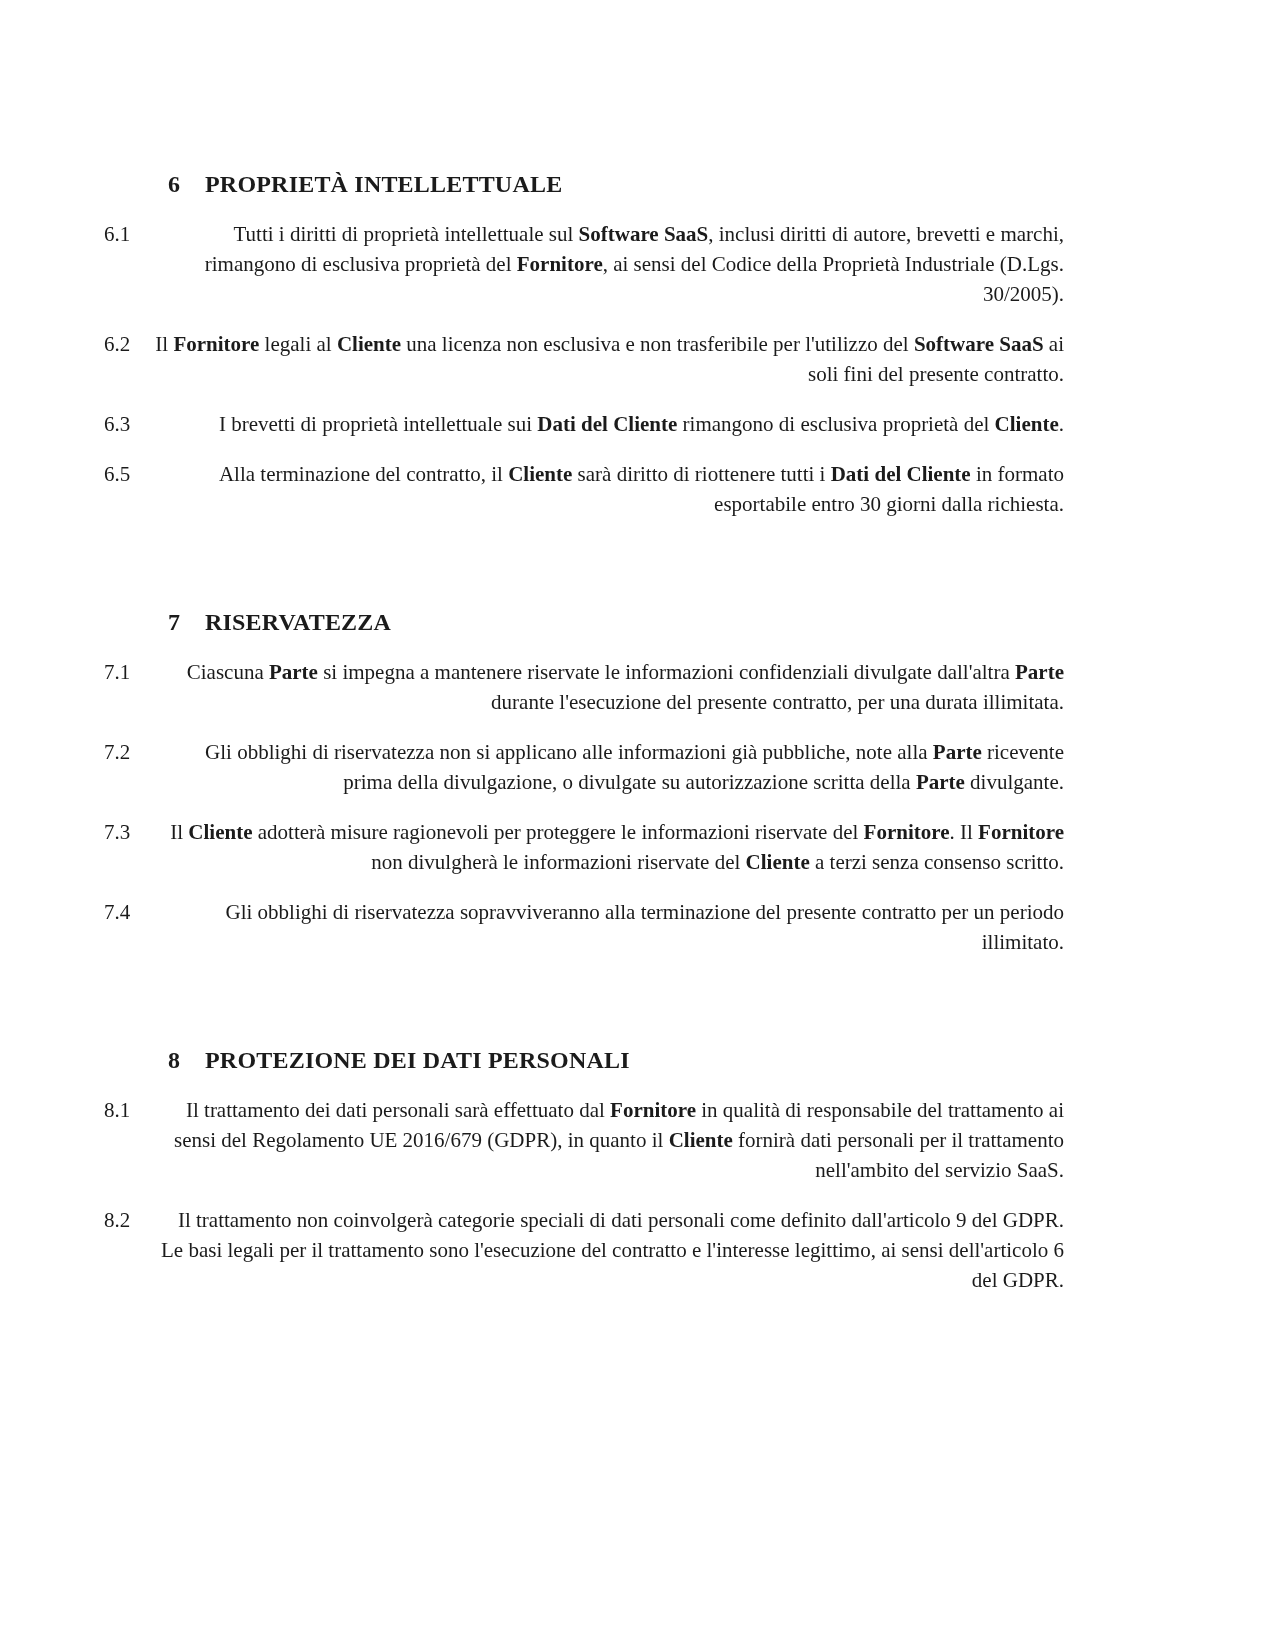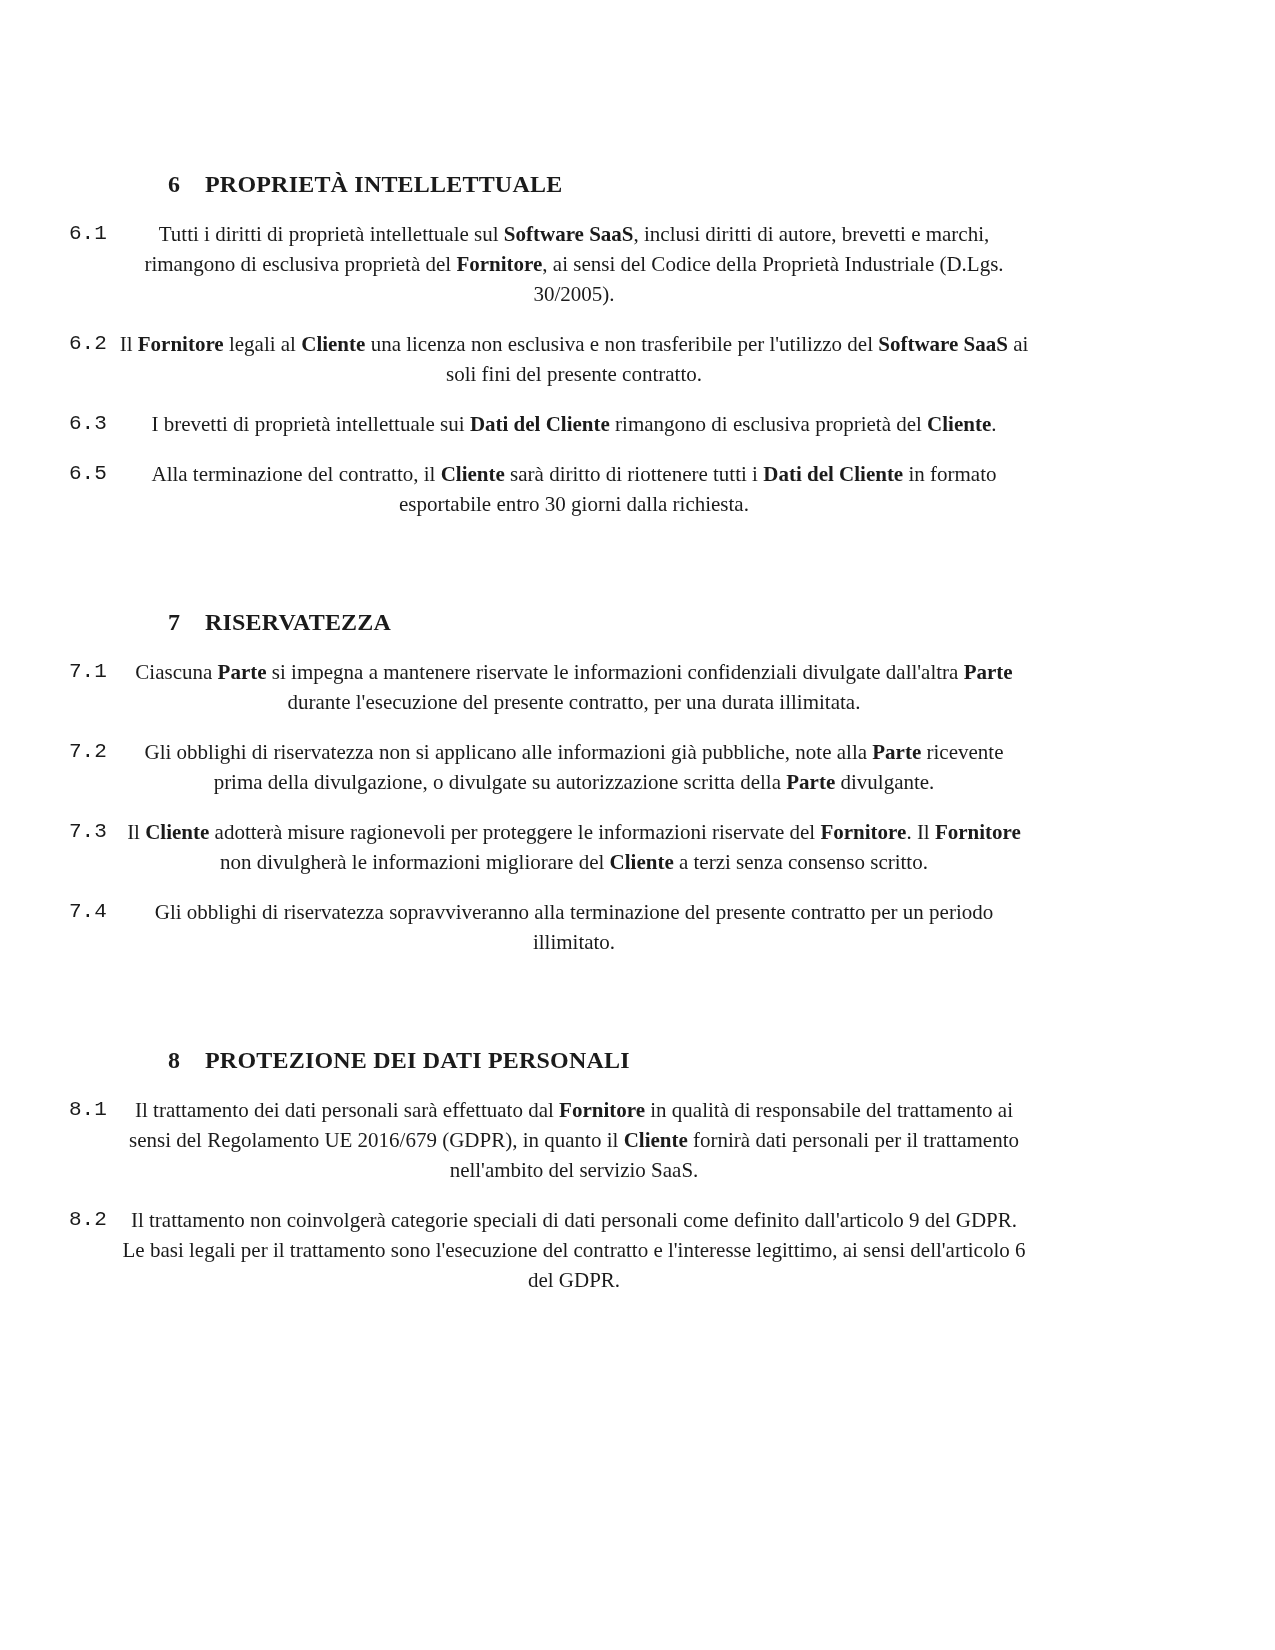--- a/index.html
+++ b/index.html
@@ -28,22 +28,22 @@
   }
   .sec:first-child .sec-head { margin-top: 0; }
   .sec-num { flex: none; margin-left: 168px; width: 37px; }
   .sec-title { margin: 0; font-size: inherit; font-weight: 700; letter-spacing: 0.2px; }
   .clause {
     display: flex;
     font-size: 21px;
     line-height: 30px;
     margin: 0 0 20px 0;
   }
-  .clause-num { flex: none; margin-left: 69px; width: 50px; font-family: Liberation Mono, monospace; }
-  .clause-text { margin: 0; width: 910px; text-align: center; }
+  .clause-num { flex: none; margin-left: 104px; width: 50px; }
+  .clause-text { margin: 0; width: 910px; text-align: right; }
   .clause-text b { font-weight: 700; }
 </style>
 </head>
 <body>
 
 <main class="page">
     <section class="sec">
       <header class="sec-head">
         <span class="sec-num">6</span>
         <h2 class="sec-title">PROPRIETÀ INTELLETTUALE</h2>
@@ -73,21 +73,21 @@
       <div class="clause">
         <span class="clause-num">7.1</span>
         <p class="clause-text"><span>Ciascuna </span><b>Parte</b><span> si impegna a mantenere riservate le informazioni confidenziali divulgate dall'altra </span><b>Parte</b><span> durante l'esecuzione del presente contratto, per una durata illimitata.</span></p>
       </div>
       <div class="clause">
         <span class="clause-num">7.2</span>
         <p class="clause-text"><span>Gli obblighi di riservatezza non si applicano alle informazioni già pubbliche, note alla </span><b>Parte</b><span> ricevente prima della divulgazione, o divulgate su autorizzazione scritta della </span><b>Parte</b><span> divulgante.</span></p>
       </div>
       <div class="clause">
         <span class="clause-num">7.3</span>
-        <p class="clause-text"><span>Il </span><b>Cliente</b><span> adotterà misure ragionevoli per proteggere le informazioni riservate del </span><b>Fornitore</b><span>. Il </span><b>Fornitore</b><span> non divulgherà le informazioni migliorare del </span><b>Cliente</b><span> a terzi senza consenso scritto.</span></p>
+        <p class="clause-text"><span>Il </span><b>Cliente</b><span> adotterà misure ragionevoli per proteggere le informazioni riservate del </span><b>Fornitore</b><span>. Il </span><b>Fornitore</b><span> non divulgherà le informazioni riservate del </span><b>Cliente</b><span> a terzi senza consenso scritto.</span></p>
       </div>
       <div class="clause">
         <span class="clause-num">7.4</span>
         <p class="clause-text"><span>Gli obblighi di riservatezza sopravviveranno alla terminazione del presente contratto per un periodo illimitato.</span></p>
       </div>
     </section>
     <section class="sec">
       <header class="sec-head">
         <span class="sec-num">8</span>
         <h2 class="sec-title">PROTEZIONE DEI DATI PERSONALI</h2>

